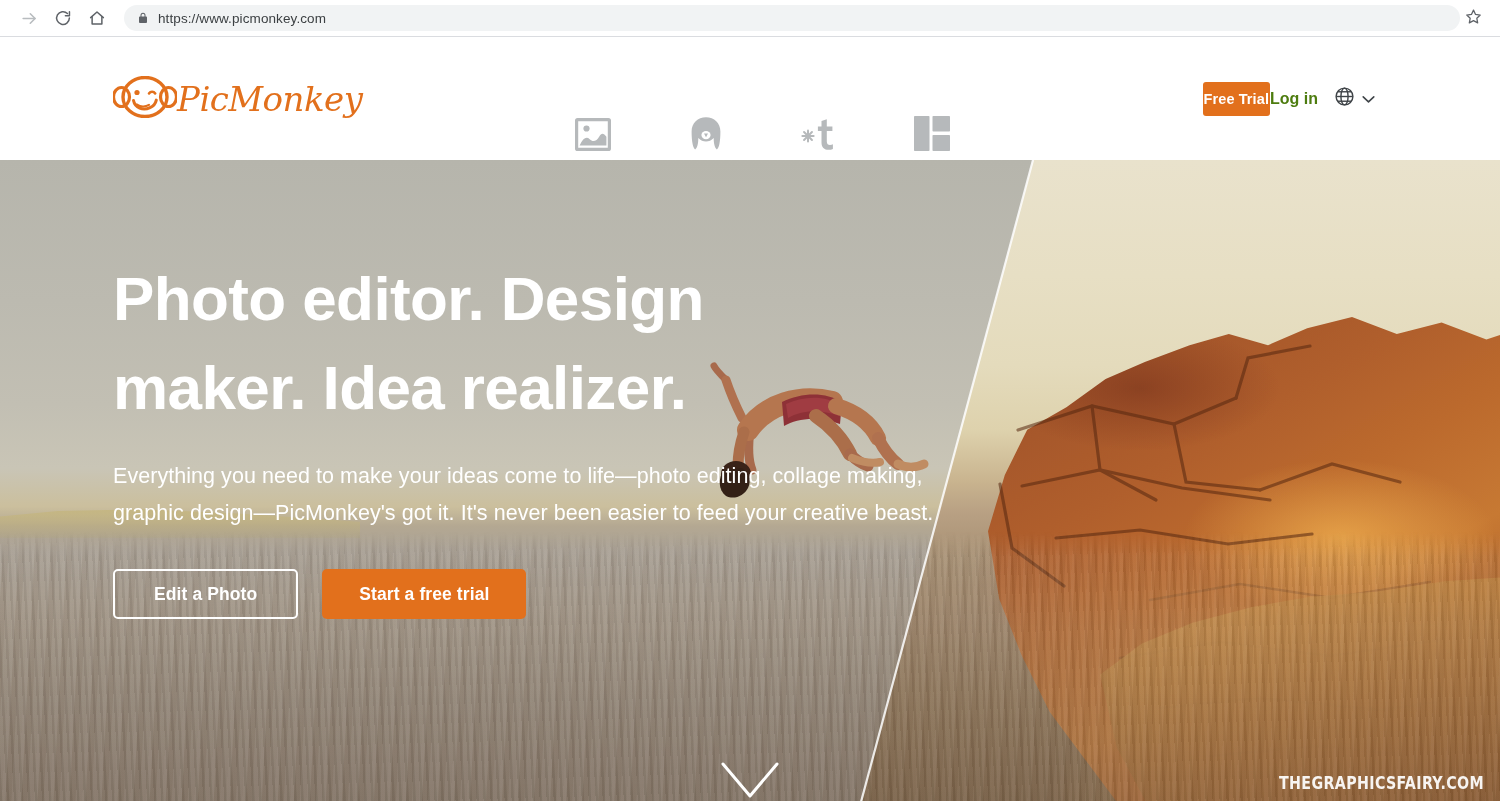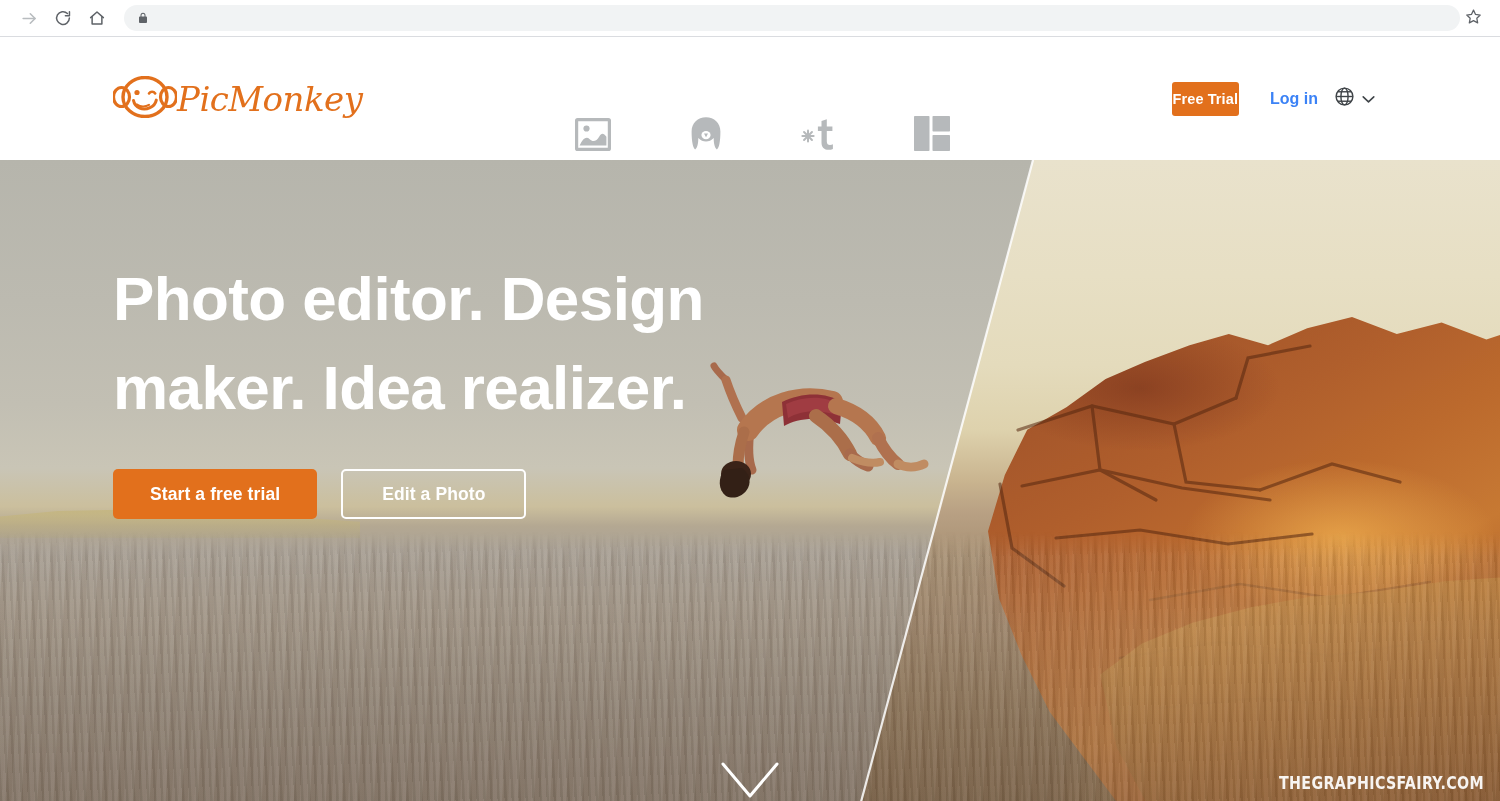--- a/index.html
+++ b/index.html
@@ -134,22 +134,21 @@
     border: none;
     border-radius: 3px;
     padding: 9px 1px;
     cursor: pointer;
     font-family: "Liberation Sans", sans-serif;
     letter-spacing: 0.1px;
   }
   #login-link {
     font-size: 16px;
     font-weight: bold;
-    color: #3b82f6;
-    margin-left: 31px;
+    color: #4d7c0f;
     cursor: pointer;
     text-decoration: none;
   }
   #lang-selector {
     display: flex;
     align-items: center;
     margin-left: 16px;
     cursor: pointer;
     gap: 7px;
   }
@@ -369,20 +368,21 @@
       </svg>
     </span>
   </div>
 
   <div id="omnibox">
     <span id="lock-icon">
       <svg width="12" height="14" viewBox="0 0 24 24" fill="#5f6368">
         <path d="M12 1.5a5 5 0 0 0-5 5V9H5.8A1.8 1.8 0 0 0 4 10.8v9.4A1.8 1.8 0 0 0 5.8 22h12.4a1.8 1.8 0 0 0 1.8-1.8v-9.4A1.8 1.8 0 0 0 18.2 9H17V6.5a5 5 0 0 0-5-5zm0 2a3 3 0 0 1 3 3V9H9V6.5a3 3 0 0 1 3-3z"></path>
       </svg>
     </span>
+    <span id="url-text">https://www.picmonkey.com</span>
   </div>
 
   <div id="star-btn">
     <span>
       <svg width="17" height="17" viewBox="0 0 24 24" fill="none" stroke="#5f6368" stroke-width="1.8" stroke-linejoin="round">
         <polygon points="12 3 14.9 9.1 21.5 9.9 16.7 14.5 17.9 21 12 17.8 6.1 21 7.3 14.5 2.5 9.9 9.1 9.1"></polygon>
       </svg>
     </span>
   </div>
 </div>
@@ -546,23 +546,24 @@
       <path d="M34 112 C28 120 28 132 36 138 C44 142 54 138 58 130 C62 122 58 114 52 110 Z" fill="#332016"></path>
     </g>
   </svg>
 
   <svg id="split-line" viewBox="0 0 1500 642">
     <line x1="1033" y1="0" x2="861" y2="642" stroke="#ffffff" stroke-width="2.2" opacity="0.85"></line>
   </svg>
 
   <div id="hero-copy">
     <h1 id="hero-title">Photo editor. Design maker. Idea realizer.</h1>
+    <p id="hero-sub">Everything you need to make your ideas come to life—photo editing, collage making, graphic design—PicMonkey's got it. It's never been easier to feed your creative beast.</p>
     <div id="hero-actions">
+      <button id="edit-photo-btn">Edit a Photo</button>
       <button id="start-trial-btn">Start a free trial</button>
-      <button id="edit-photo-btn">Edit a Photo</button>
     </div>
   </div>
 
   <div id="scroll-chevron">
     <span>
       <svg width="62" height="44" viewBox="0 0 62 44" fill="none" stroke="#ffffff" stroke-width="3" stroke-linecap="round" stroke-linejoin="round">
         <polyline points="4 4 31 36 58 4"></polyline>
       </svg>
     </span>
   </div>

